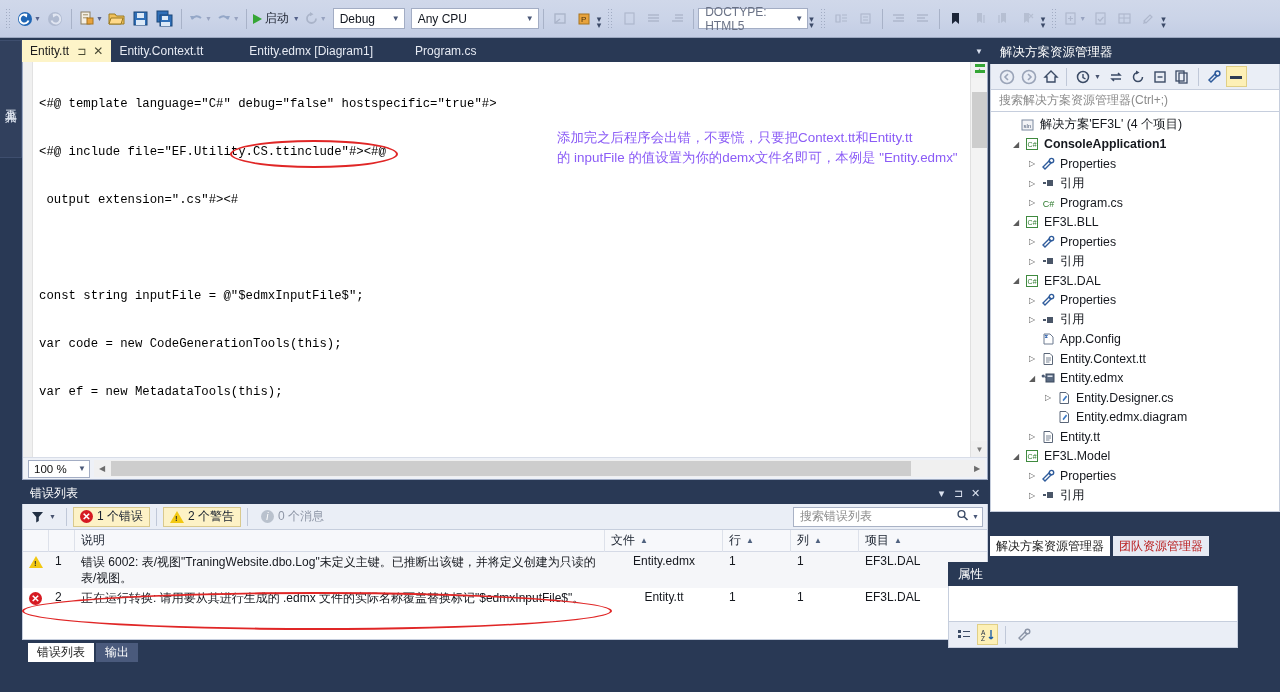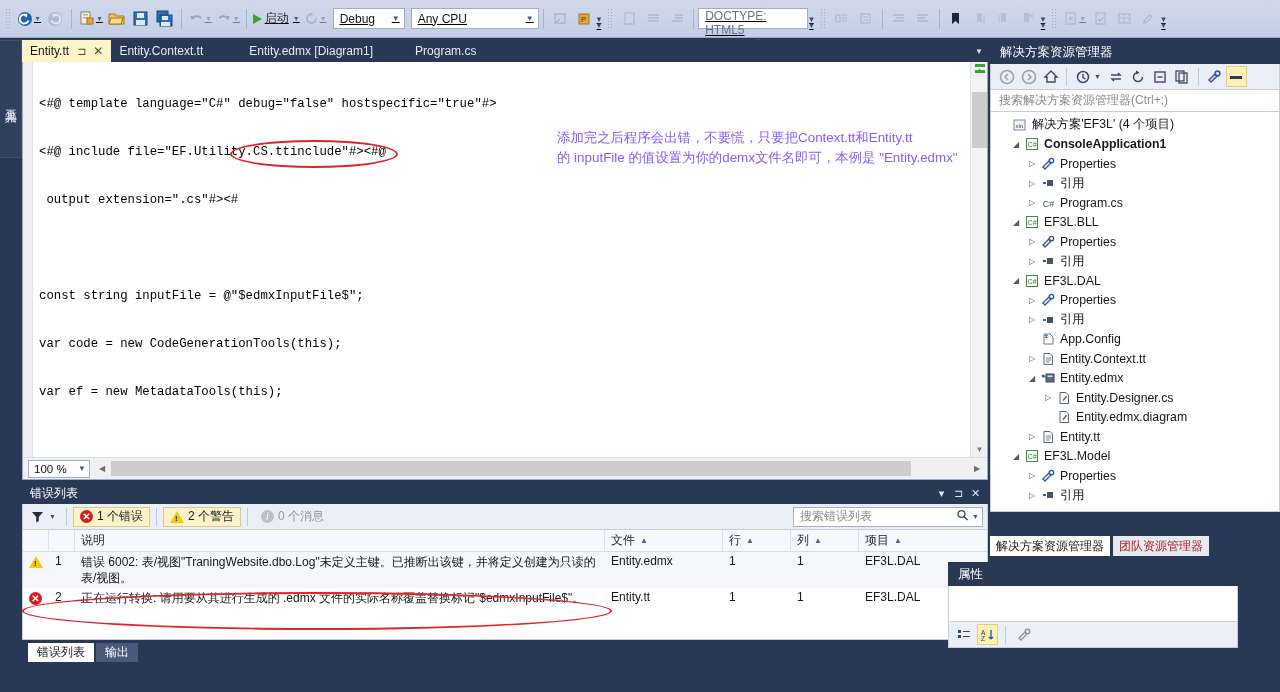--- a/index.html
+++ b/index.html
@@ -11,21 +11,21 @@
     font-size: 12px;
     background: #293955;
   }
   #app { position: relative; width: 1280px; height: 692px; background: #293955; }
 
   
   .toolbar {
     position: absolute; left: 0; top: 0; width: 1280px; height: 38px;
     background: linear-gradient(to bottom,#d0d8ea 0%,#cbd4e8 50%,#c3cde4 100%);
     border-bottom: 1px solid #9ba7bf;
-    display: flex; align-items: center; text-decoration: underline;
+    display: flex; align-items: center;
   }
   .tb-grip { width: 7px; height: 22px; margin: 0 3px 0 5px;
     background-image: radial-gradient(#9aa5bd 40%, transparent 41%);
     background-size: 3px 3px; opacity: .85; }
   .tb-sep { width: 1px; height: 20px; background: #a8b2c8; margin: 0 4px; }
   .tb-btn {
     height: 24px; min-width: 24px; display: inline-flex;
     align-items: center; justify-content: center; padding: 0 2px;
     position: relative; color: #31415c;
   }
@@ -175,21 +175,21 @@
               height: 110px; overflow: hidden; position: relative; }
   .ep-head { display: flex; height: 22px; background: #f7f8fb;
              border-bottom: 1px solid #d5dae6; align-items: center; }
   .ep-head .col { font-size: 12px; color: #1b2330; padding: 0 6px;
                   border-right: 1px solid #dde1ea; height: 22px;
                   display: flex; align-items: center; gap: 5px; }
   .sort-caret { font-size: 8px; color: #50627f; }
   .col-ico  { width: 26px; }
   .col-num  { width: 26px; }
   .col-desc { flex: 1; }
-  .col-file { width: 118px; }
+  .col-file { width: 118px; text-align: center; }
   .col-line { width: 68px; }
   .col-cols { width: 68px; }
   .col-proj { width: 128px; border-right: none !important; }
   .ep-row { display: flex; font-size: 12px; color: #15181e; min-height: 22px; }
   .ep-row.alt { background: #f5f6f9; }
   .ep-row .cell { padding: 2px 6px; }
   .ep-row .cell.desc { line-height: 16px; }
   .ep-row .cell.ico { display:flex; align-items:flex-start; padding-top:4px; }
   .ep-tabs { position: absolute; left: 0; bottom: 0; height: 22px;
              display: flex; align-items: flex-end; gap: 2px; padding-left: 6px; }
@@ -391,21 +391,21 @@
     </div>
     <div class="tb-btn dis">
       <span class="ico">
         <svg width="15" height="15" viewBox="0 0 15 15">
             <path d="M5 4h8M5 7h8M2 10h11" stroke="#8891a8" stroke-width="1.3"></path>
           </svg>
       </span>
     </div>
 
     <div class="tb-sep"></div>
-    <div class="tb-combo" style="width:110px;color:#6a7286;flex-direction:column;">
+    <div class="tb-combo" style="width:110px;color:#6a7286;">
       <span>DOCTYPE: HTML5</span>
       <span class="cb-arrow">▼</span>
     </div>
     <div class="tb-ovf">▾<br>▾</div>
 
     <div class="tb-grip"></div>
     <div class="tb-btn dis">
       <span class="ico">
         <svg width="15" height="15" viewBox="0 0 15 15">
             <path d="M2 4h4v7H2z" fill="none" stroke="#8891a8" stroke-width="1.2"></path>
@@ -751,21 +751,21 @@
           </svg>
       </span>
     </div>
 
     <div class="sol-search">
       <span>搜索解决方案资源管理器(Ctrl+;)</span>
     </div>
 
     <div class="sol-tree">
 
-      <div class="tr" style="padding-left:6px;">
+      <div class="tr" style="padding-left:6px;margin-left:8px;">
         <span class="exp"></span>
         <span class="ti">
           <svg width="14" height="14" viewBox="0 0 14 14">
               <rect x="1" y="2" width="11" height="10" fill="#f2f3f6" stroke="#7d8aa0"></rect>
               <text x="2.4" y="9.5" font-size="6" fill="#4b5a76" font-family="Liberation Sans">sln</text>
             </svg>
         </span>
         <span class="tl">解决方案'EF3L' (4 个项目)</span>
       </div>
 

